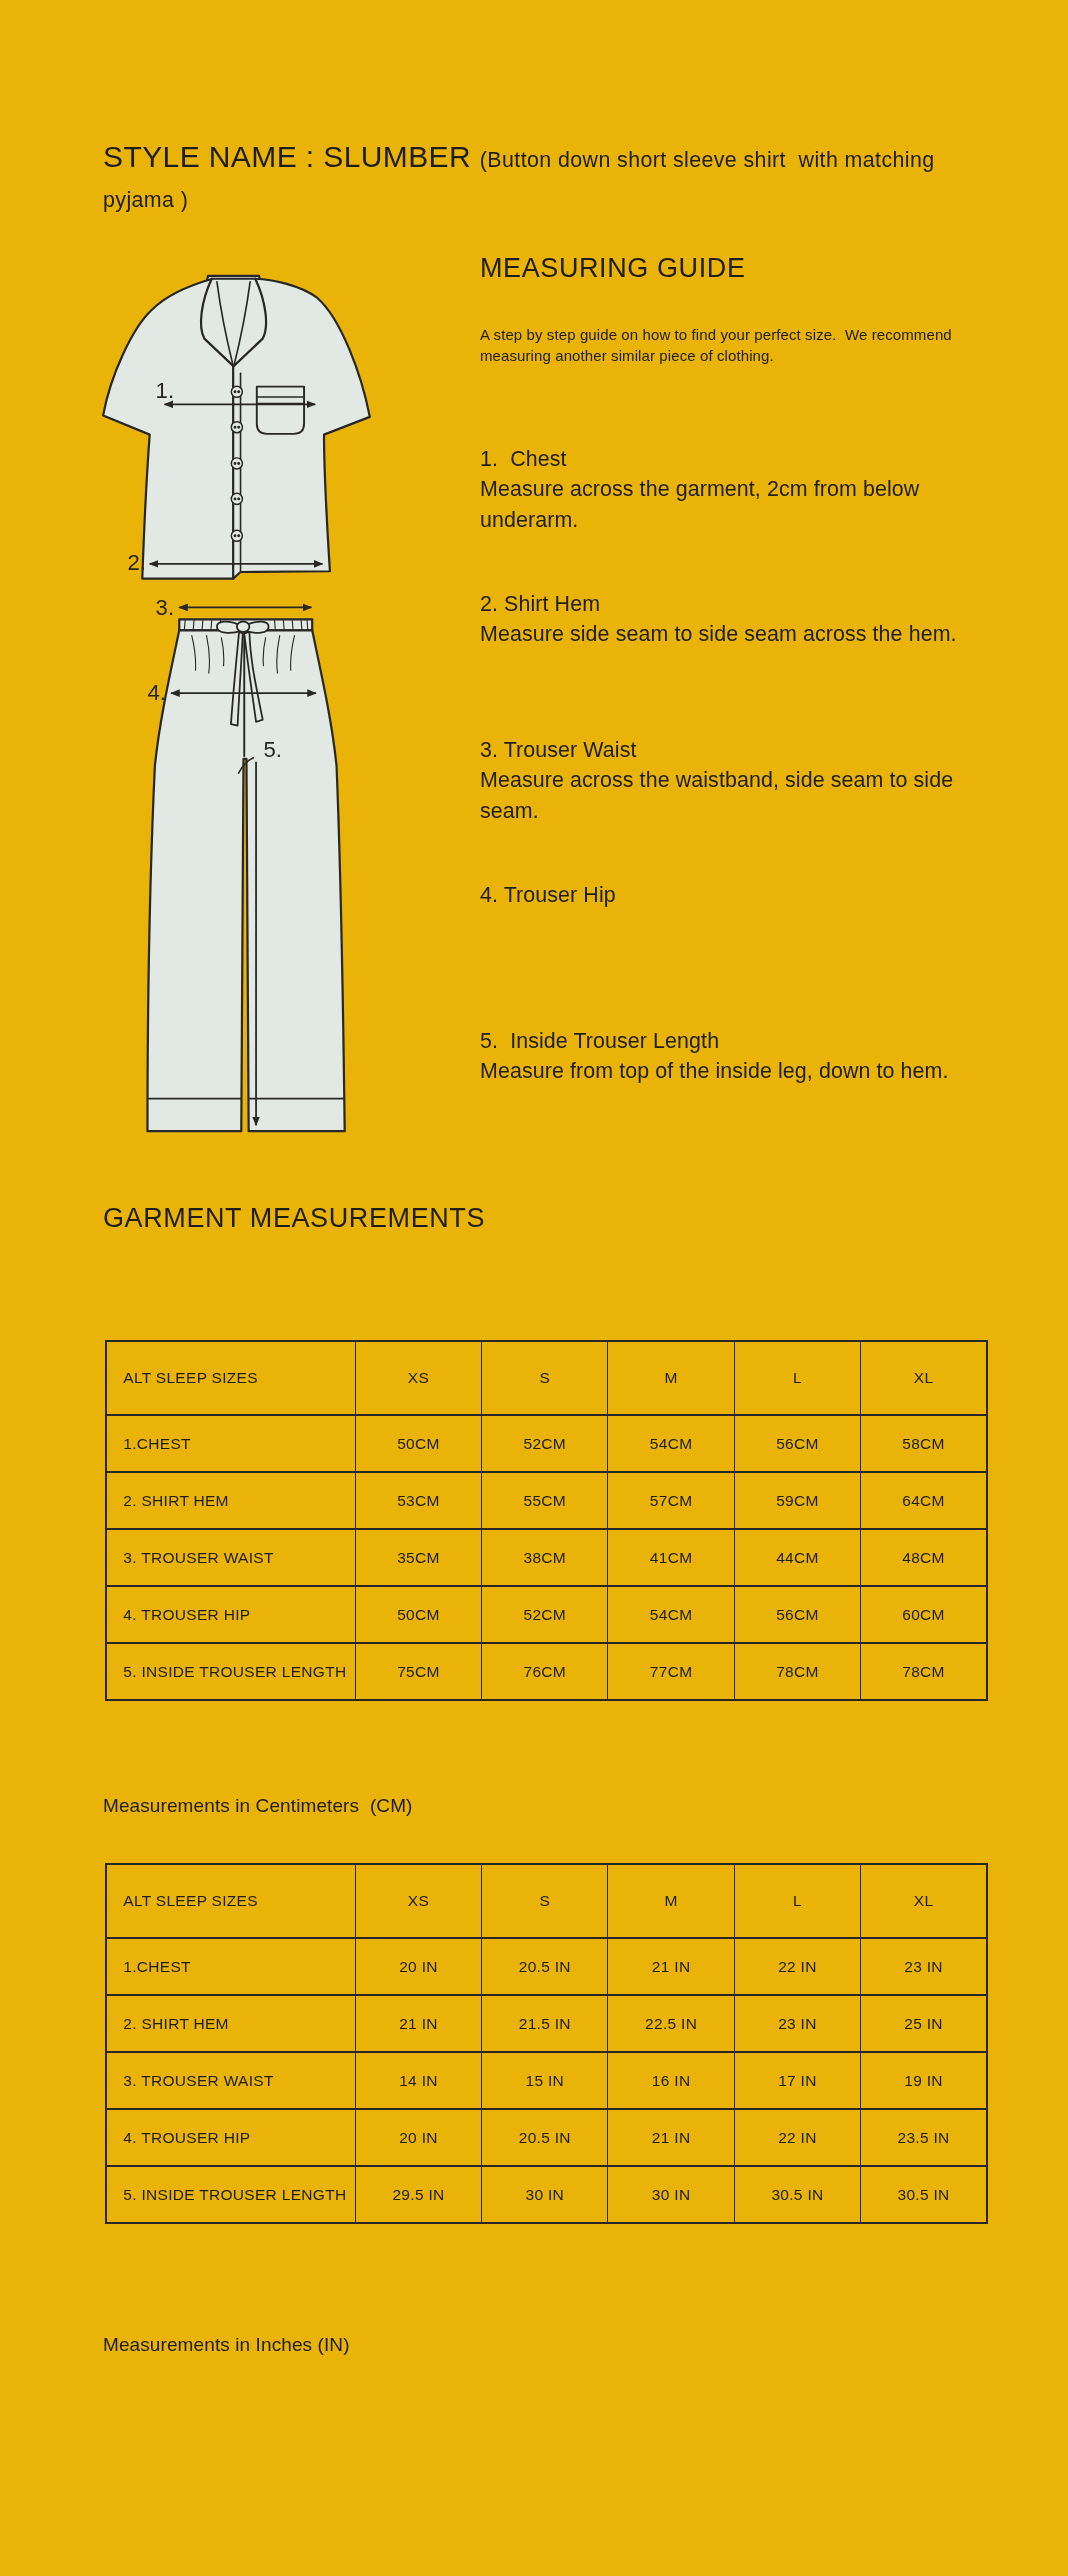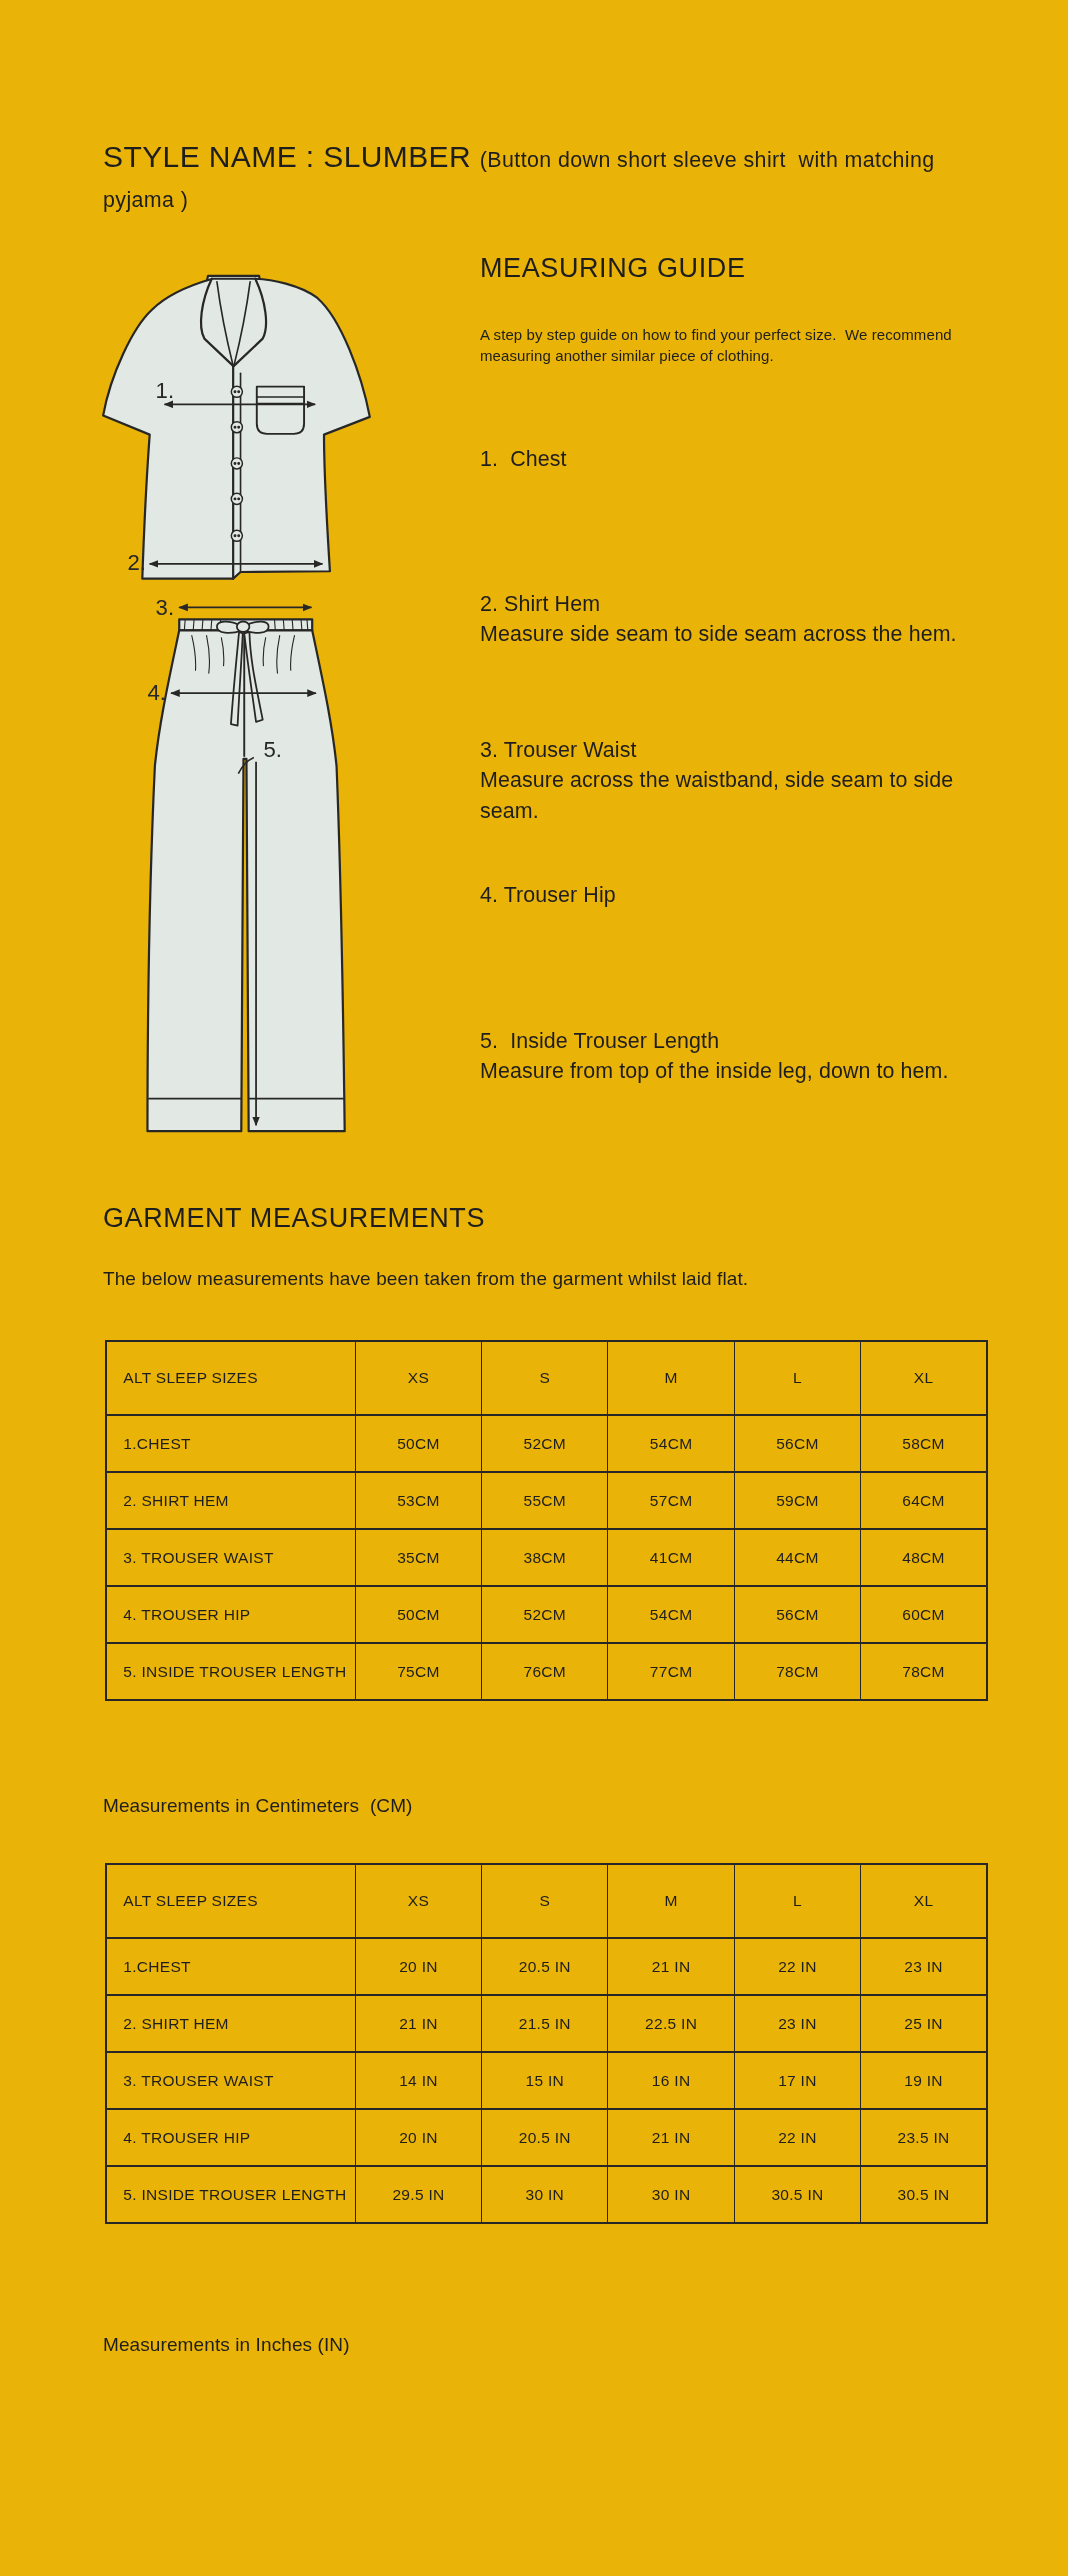--- a/index.html
+++ b/index.html
@@ -212,40 +212,40 @@
       <text x="247" y="670" text-anchor="start">5.</text>
     </g>
   </svg>
 
   <div class="abs section-heading mg-heading">MEASURING GUIDE</div>
 
   <div class="abs mg-intro">A step by step guide on how to find your perfect size.  We recommend measuring another similar piece of clothing.</div>
 
   <div class="abs mg-step step-1">
     <div class="step-title">1.  Chest</div>
+    <div class="step-desc">Measure across the garment, 2cm from below underarm.</div>
   </div>
   <div class="abs mg-step step-2">
     <div class="step-title">2. Shirt Hem</div>
     <div class="step-desc">Measure side seam to side seam across the hem.</div>
   </div>
   <div class="abs mg-step step-3">
     <div class="step-title">3. Trouser Waist</div>
     <div class="step-desc">Measure across the waistband, side seam to side seam.</div>
   </div>
   <div class="abs mg-step step-4">
     <div class="step-title">4. Trouser Hip</div>
   </div>
   <div class="abs mg-step step-5">
     <div class="step-title">5.  Inside Trouser Length</div>
     <div class="step-desc">Measure from top of the inside leg, down to hem.</div>
   </div>
 
   <div class="abs section-heading gm-heading">GARMENT MEASUREMENTS</div>
 
-  <div class="abs gm-intro">The below measurements have been taken from the garment whilst laid flat.</div>
 
   <table class="abs size-table cm-table">
     <colgroup>
       <col class="col-label">
         <col class="col-size">
         <col class="col-size">
       <col class="col-size">
         <col class="col-size">
         <col class="col-size">
     </colgroup>

